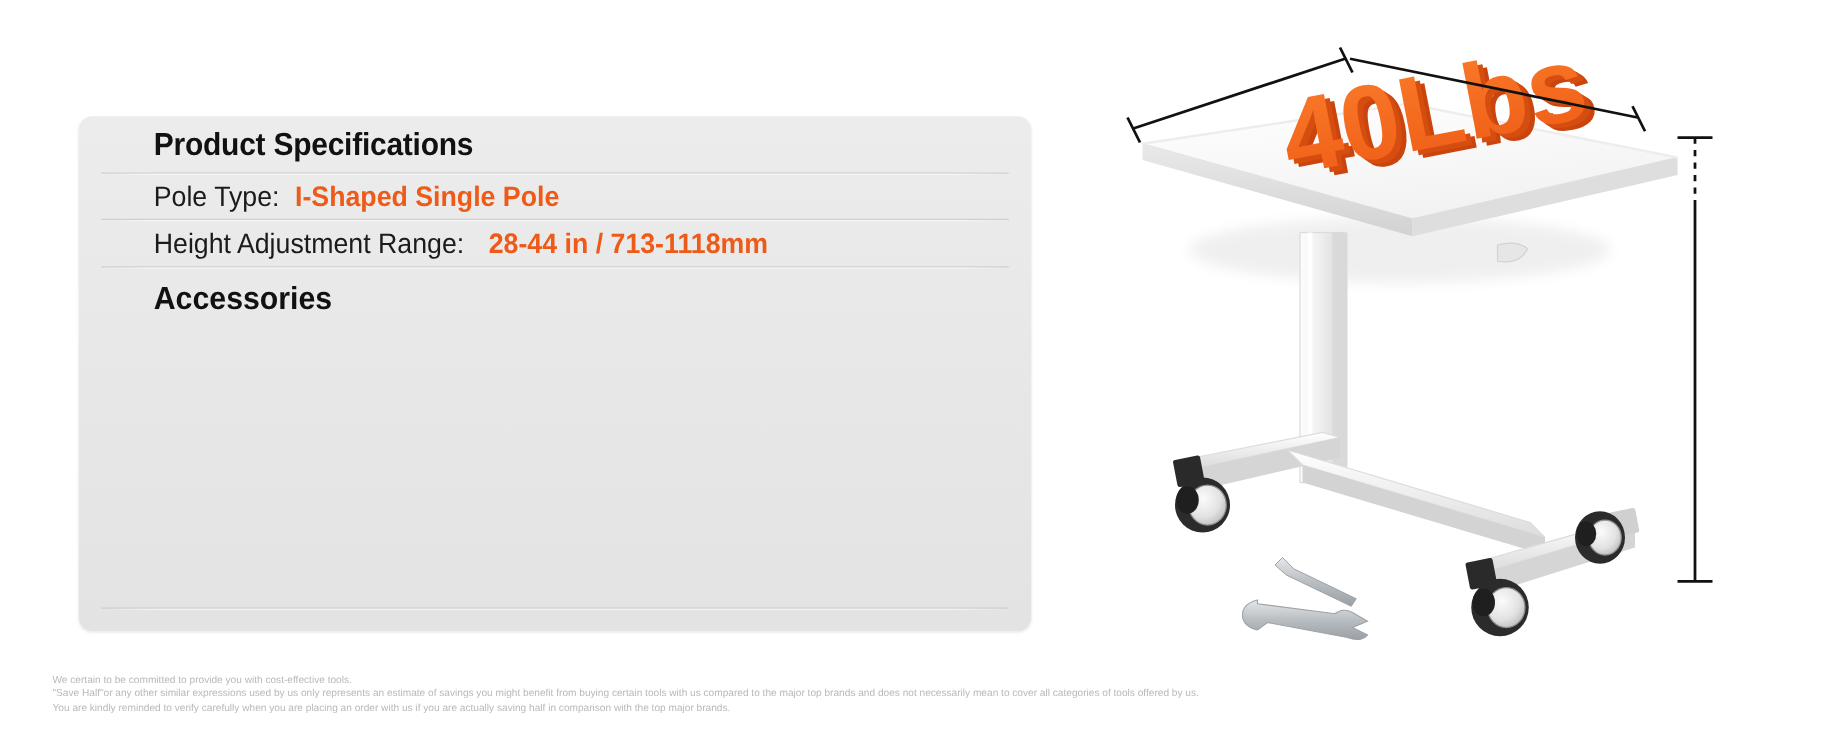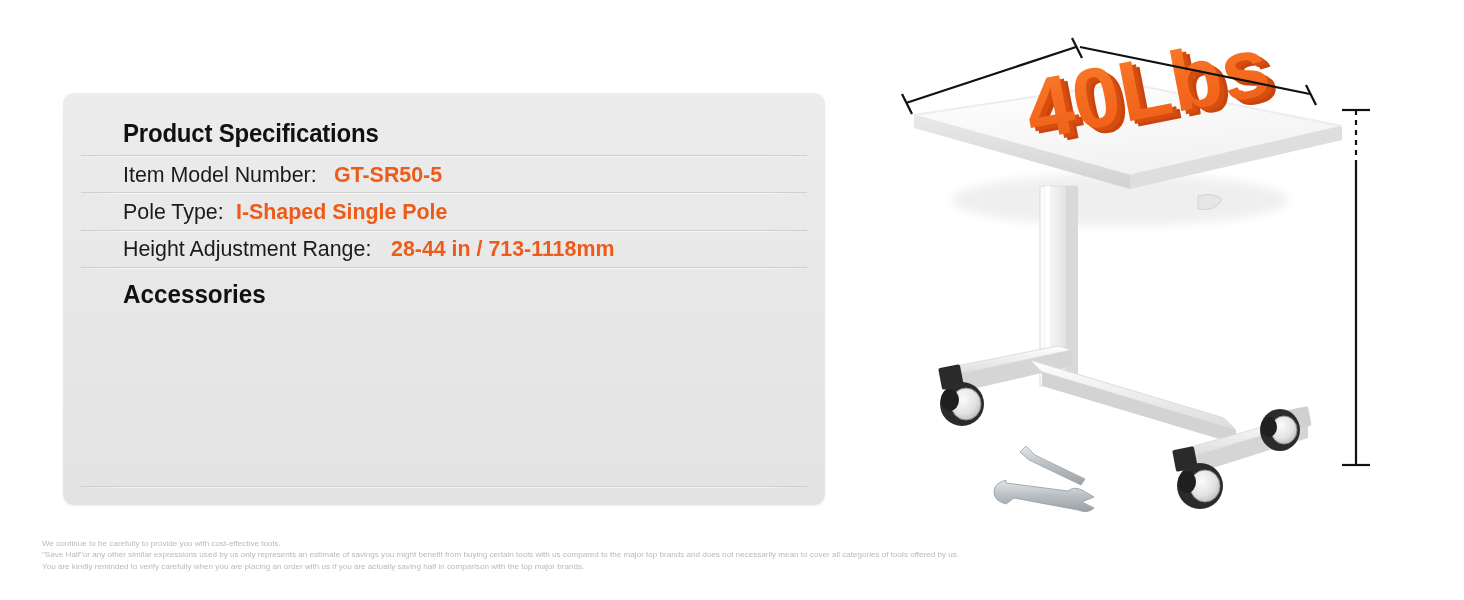--- a/index.html
+++ b/index.html
@@ -9,21 +9,21 @@
     overflow:hidden;position:relative;
   }
 
   
   #spec-panel{
     position:absolute;left:63px;top:93px;width:762px;height:412px;
     background:linear-gradient(180deg,#ececec 0%,#e7e7e7 55%,#e3e3e3 100%);
     border-radius:11px;
     box-shadow:0 1px 2px rgba(0,0,0,.07);
   }
-  .spec-rows{position:absolute;left:0;top:0;right:0;bottom:0;padding:0;margin-top:17px;}
+  .spec-rows{position:absolute;left:0;top:0;right:0;bottom:0;padding:0;}
   .spec-row{
     position:relative;height:37.4px;display:flex;align-items:center;
     padding-left:60px;white-space:nowrap;
   }
   .spec-row + .spec-row::before{
     content:"";position:absolute;left:18px;right:18px;top:0;height:1px;
     background:linear-gradient(90deg,rgba(255,255,255,0) 0%,#f7f7f7 6%,#f7f7f7 94%,rgba(255,255,255,0) 100%);
     box-shadow:0 -1px 0 rgba(175,175,175,.45);
   }
   .spec-row.header{height:46px;}
@@ -61,24 +61,20 @@
 </head>
 <body>
 
 <div id="spec-panel">
   <div class="spec-rows">
 
     <div class="spec-row header">
       <span class="lbl">Product Specifications</span>
     </div>
 
-    <div class="spec-row">
-      <span class="lbl">Item Model Number:</span>
-      <span class="val">GT-SR50-5</span>
-    </div>
 
 
     <div class="spec-row">
       <span class="lbl">Pole Type:</span>
       <span class="val">I-Shaped Single Pole</span>
     </div>
 
 
     <div class="spec-row">
       <span class="lbl">Height Adjustment Range:</span>
@@ -218,16 +214,16 @@
     </g>
   </svg>
 
   
   
   
   
 </div>
 
 <div id="disclaimer">
-  <div>We continue to be carefully to provide you with cost-effective tools.</div>
+  <div>We certain to be committed to provide you with cost-effective tools.</div>
   <div>"Save Half"or any other similar expressions used by us only represents an estimate of savings you might benefit from buying certain tools with us compared to the major top brands and does not necessarily mean to cover all categories of tools offered by us.</div>
   <div>You are kindly reminded to verify carefully when you are placing an order with us if you are actually saving half in comparison with the top major brands.</div>
 </div>
 
 </body></html>

